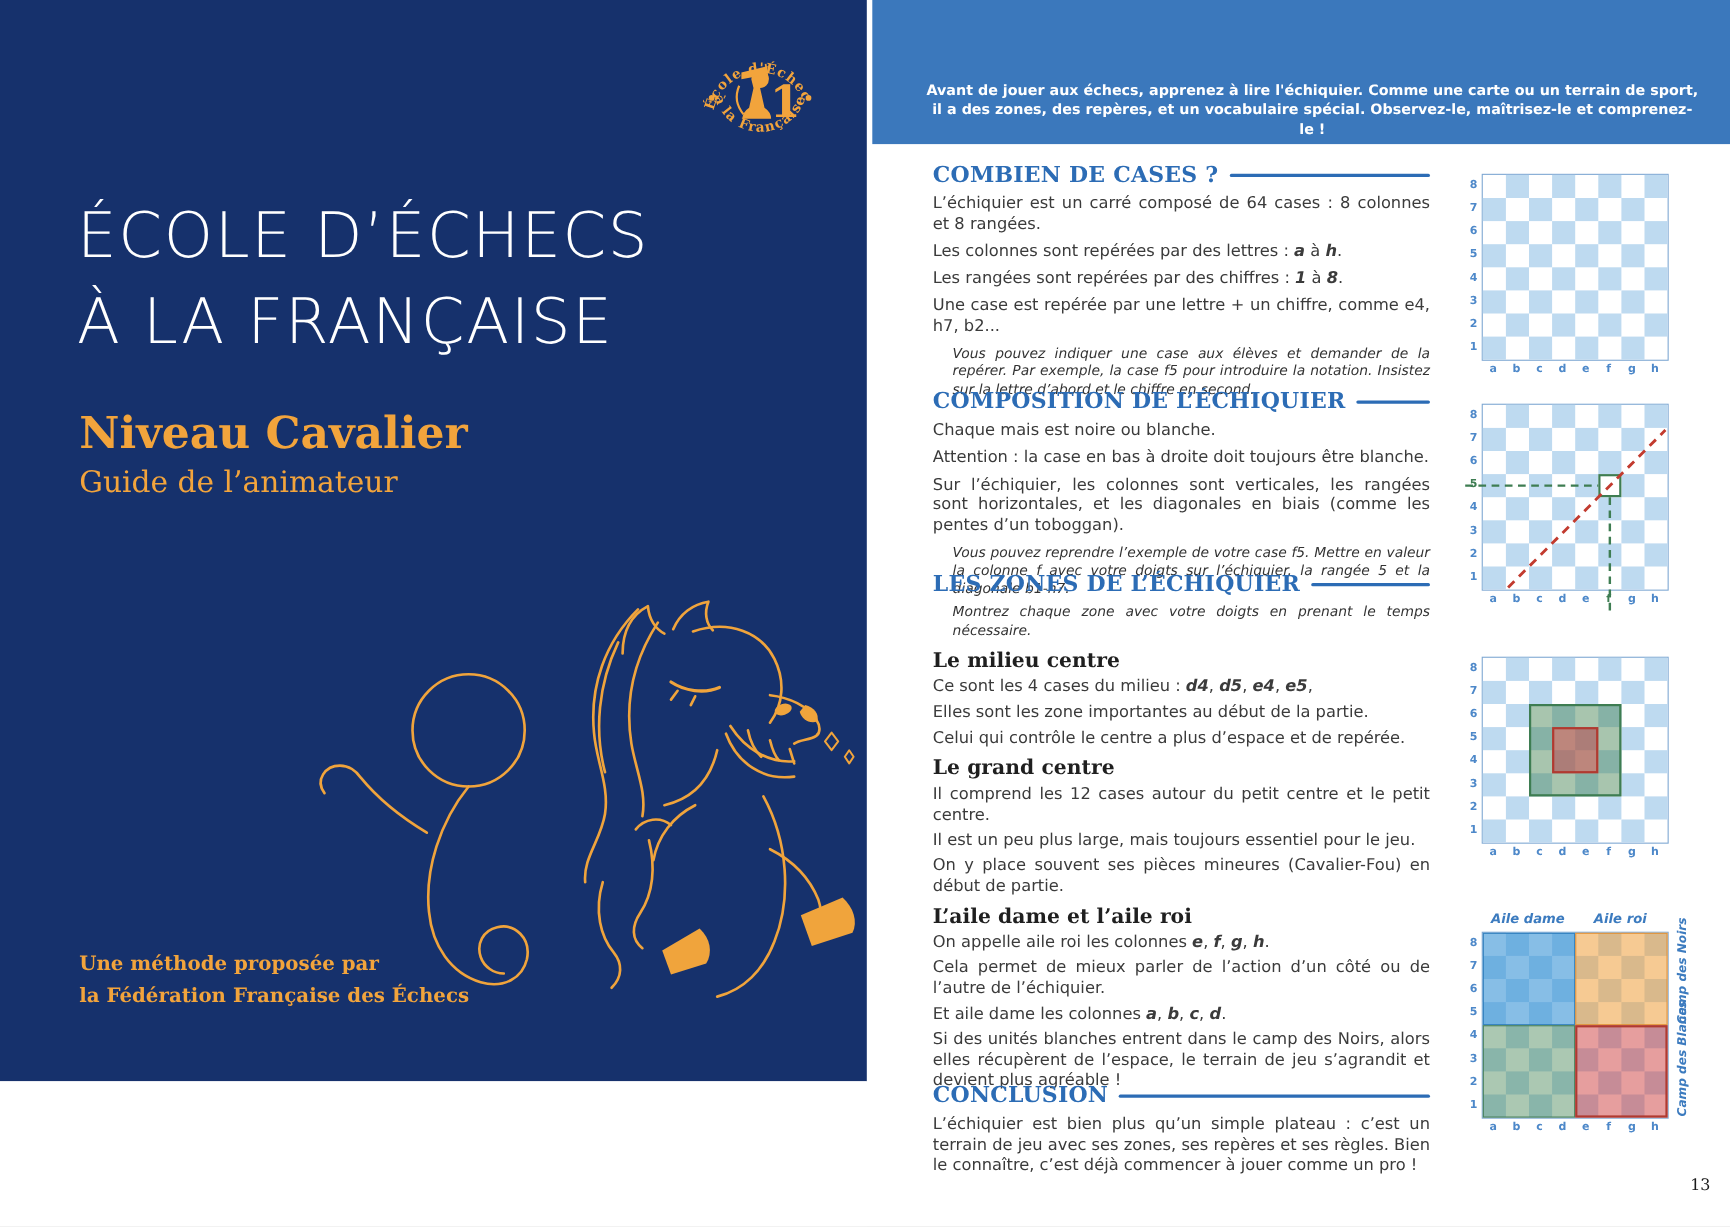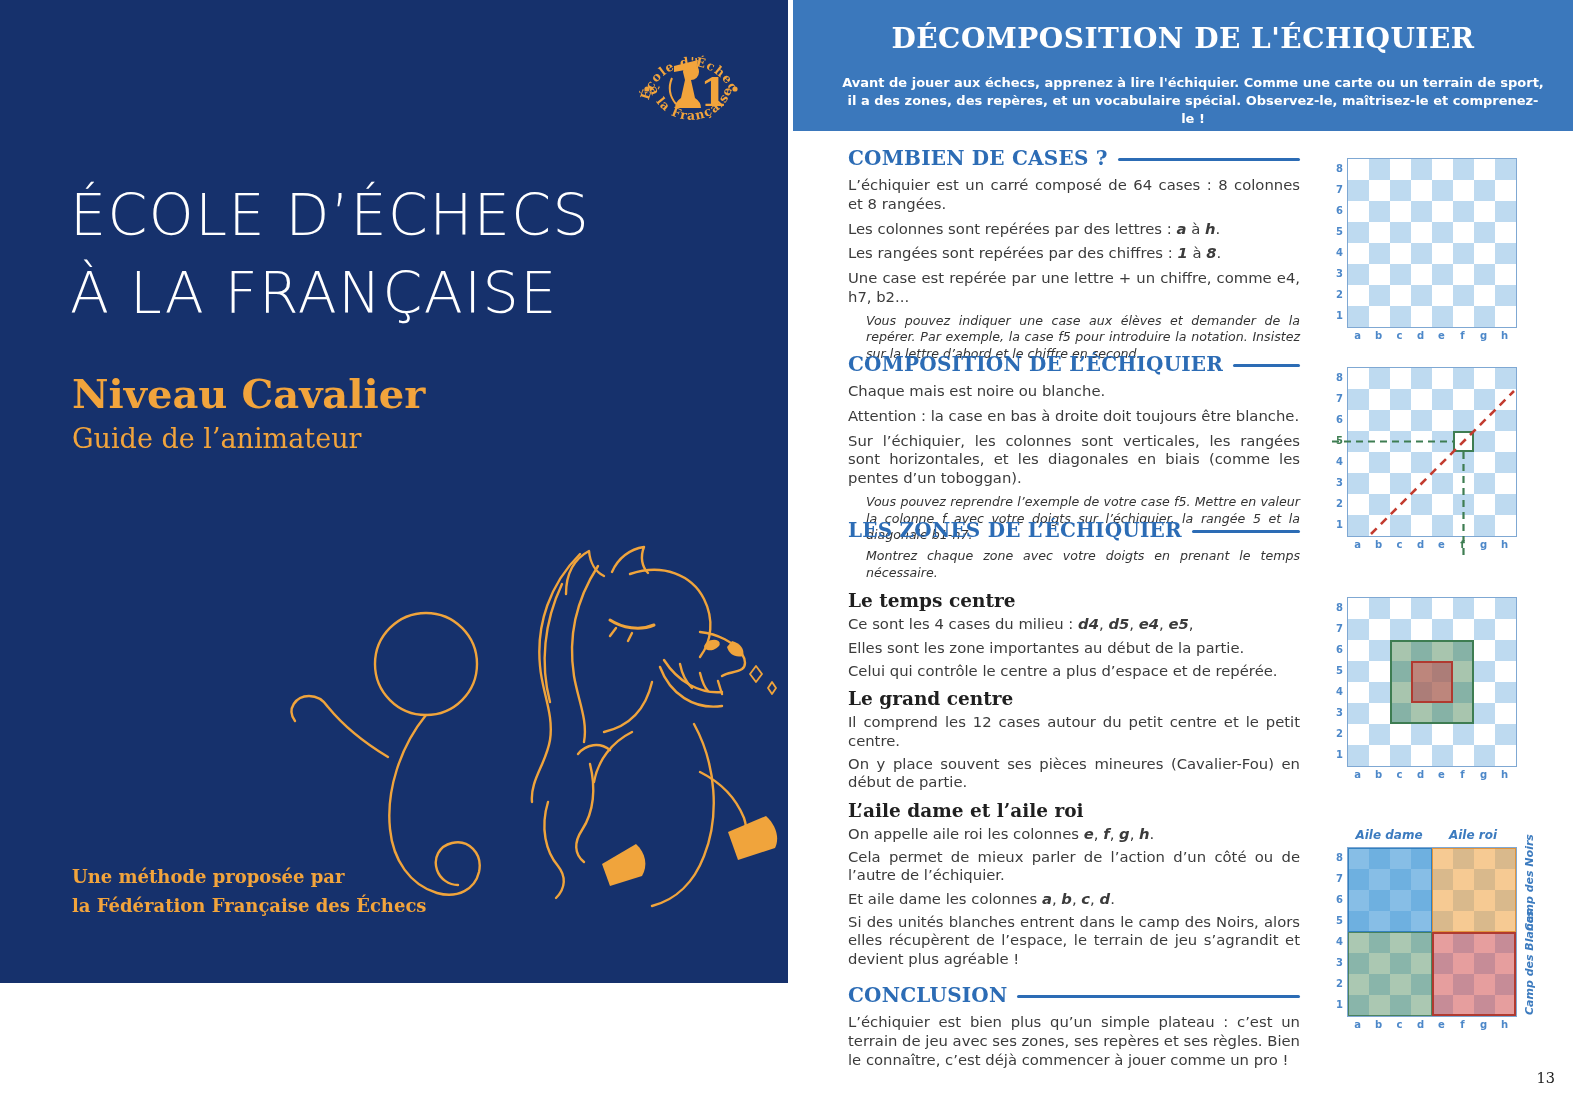--- a/index.html
+++ b/index.html
@@ -145,21 +145,20 @@
 
   <div id="cover-bottom">
     
 
     
 
     
   </div>
 
   <div id="right-header">
-    <h1>DÉCOMPOSITION DE L'ÉCHIQUIER</h1>
     <div class="intro">Avant de jouer aux échecs, apprenez à lire l'échiquier. Comme une carte ou un terrain de sport, il a des zones, des repères, et un vocabulaire spécial. Observez-le, maîtrisez-le et comprenez-le !</div>
   </div>
 
   <div id="sections-root">
       <section class="doc-section sec-combien">
         <div class="sec-head">
           <h2>COMBIEN DE CASES ?</h2>
           <div class="sec-rule"></div>
         </div>
         <div class="para"><span>L’échiquier est un carré composé de 64 cases : 8 colonnes et 8 rangées.</span></div>
@@ -177,26 +176,27 @@
         <div class="para"><span>Attention : la case en bas à droite doit toujours être blanche.</span></div>
         <div class="para"><span>Sur l’échiquier, les colonnes sont verticales, les rangées sont horizontales, et les diagonales en biais (comme les pentes d’un toboggan).</span></div>
         <div class="note"><span>Vous pouvez reprendre l’exemple de votre case f5. Mettre en valeur la colonne f avec votre doigts sur l’échiquier, la rangée 5 et la diagonale b1-h7.</span></div>
       </section>
       <section class="doc-section sec-zones">
         <div class="sec-head">
           <h2>LES ZONES DE L’ÉCHIQUIER</h2>
           <div class="sec-rule"></div>
         </div>
         <div class="note"><span>Montrez chaque zone avec votre doigts en prenant le temps nécessaire.</span></div>
-        <div class="subhead"><span>Le temps centre</span></div>
+        <div class="subhead"><span>Le milieu centre</span></div>
         <div class="para"><span>Ce sont les 4 cases du milieu : </span><span class="seg-bi">d4</span><span>, </span><span class="seg-bi">d5</span><span>, </span><span class="seg-bi">e4</span><span>, </span><span class="seg-bi">e5</span><span>,</span></div>
         <div class="para"><span>Elles sont les zone importantes au début de la partie.</span></div>
         <div class="para"><span>Celui qui contrôle le centre a plus d’espace et de repérée.</span></div>
         <div class="subhead"><span>Le grand centre</span></div>
         <div class="para"><span>Il comprend les 12 cases autour du petit centre et le petit centre.</span></div>
+        <div class="para"><span>Il est un peu plus large, mais toujours essentiel pour le jeu.</span></div>
         <div class="para"><span>On y place souvent ses pièces mineures (Cavalier-Fou) en début de partie.</span></div>
         <div class="subhead"><span>L’aile dame et l’aile roi</span></div>
         <div class="para"><span>On appelle aile roi les colonnes </span><span class="seg-bi">e</span><span>, </span><span class="seg-bi">f</span><span>, </span><span class="seg-bi">g</span><span>, </span><span class="seg-bi">h</span><span>.</span></div>
         <div class="para"><span>Cela permet de mieux parler de l’action d’un côté ou de l’autre de l’échiquier.</span></div>
         <div class="para"><span>Et aile dame les colonnes </span><span class="seg-bi">a</span><span>, </span><span class="seg-bi">b</span><span>, </span><span class="seg-bi">c</span><span>, </span><span class="seg-bi">d</span><span>.</span></div>
         <div class="para"><span>Si des unités blanches entrent dans le camp des Noirs, alors elles récupèrent de l’espace, le terrain de jeu s’agrandit et devient plus agréable !</span></div>
       </section>
       <section class="doc-section sec-conclusion">
         <div class="sec-head">
           <h2>CONCLUSION</h2>

